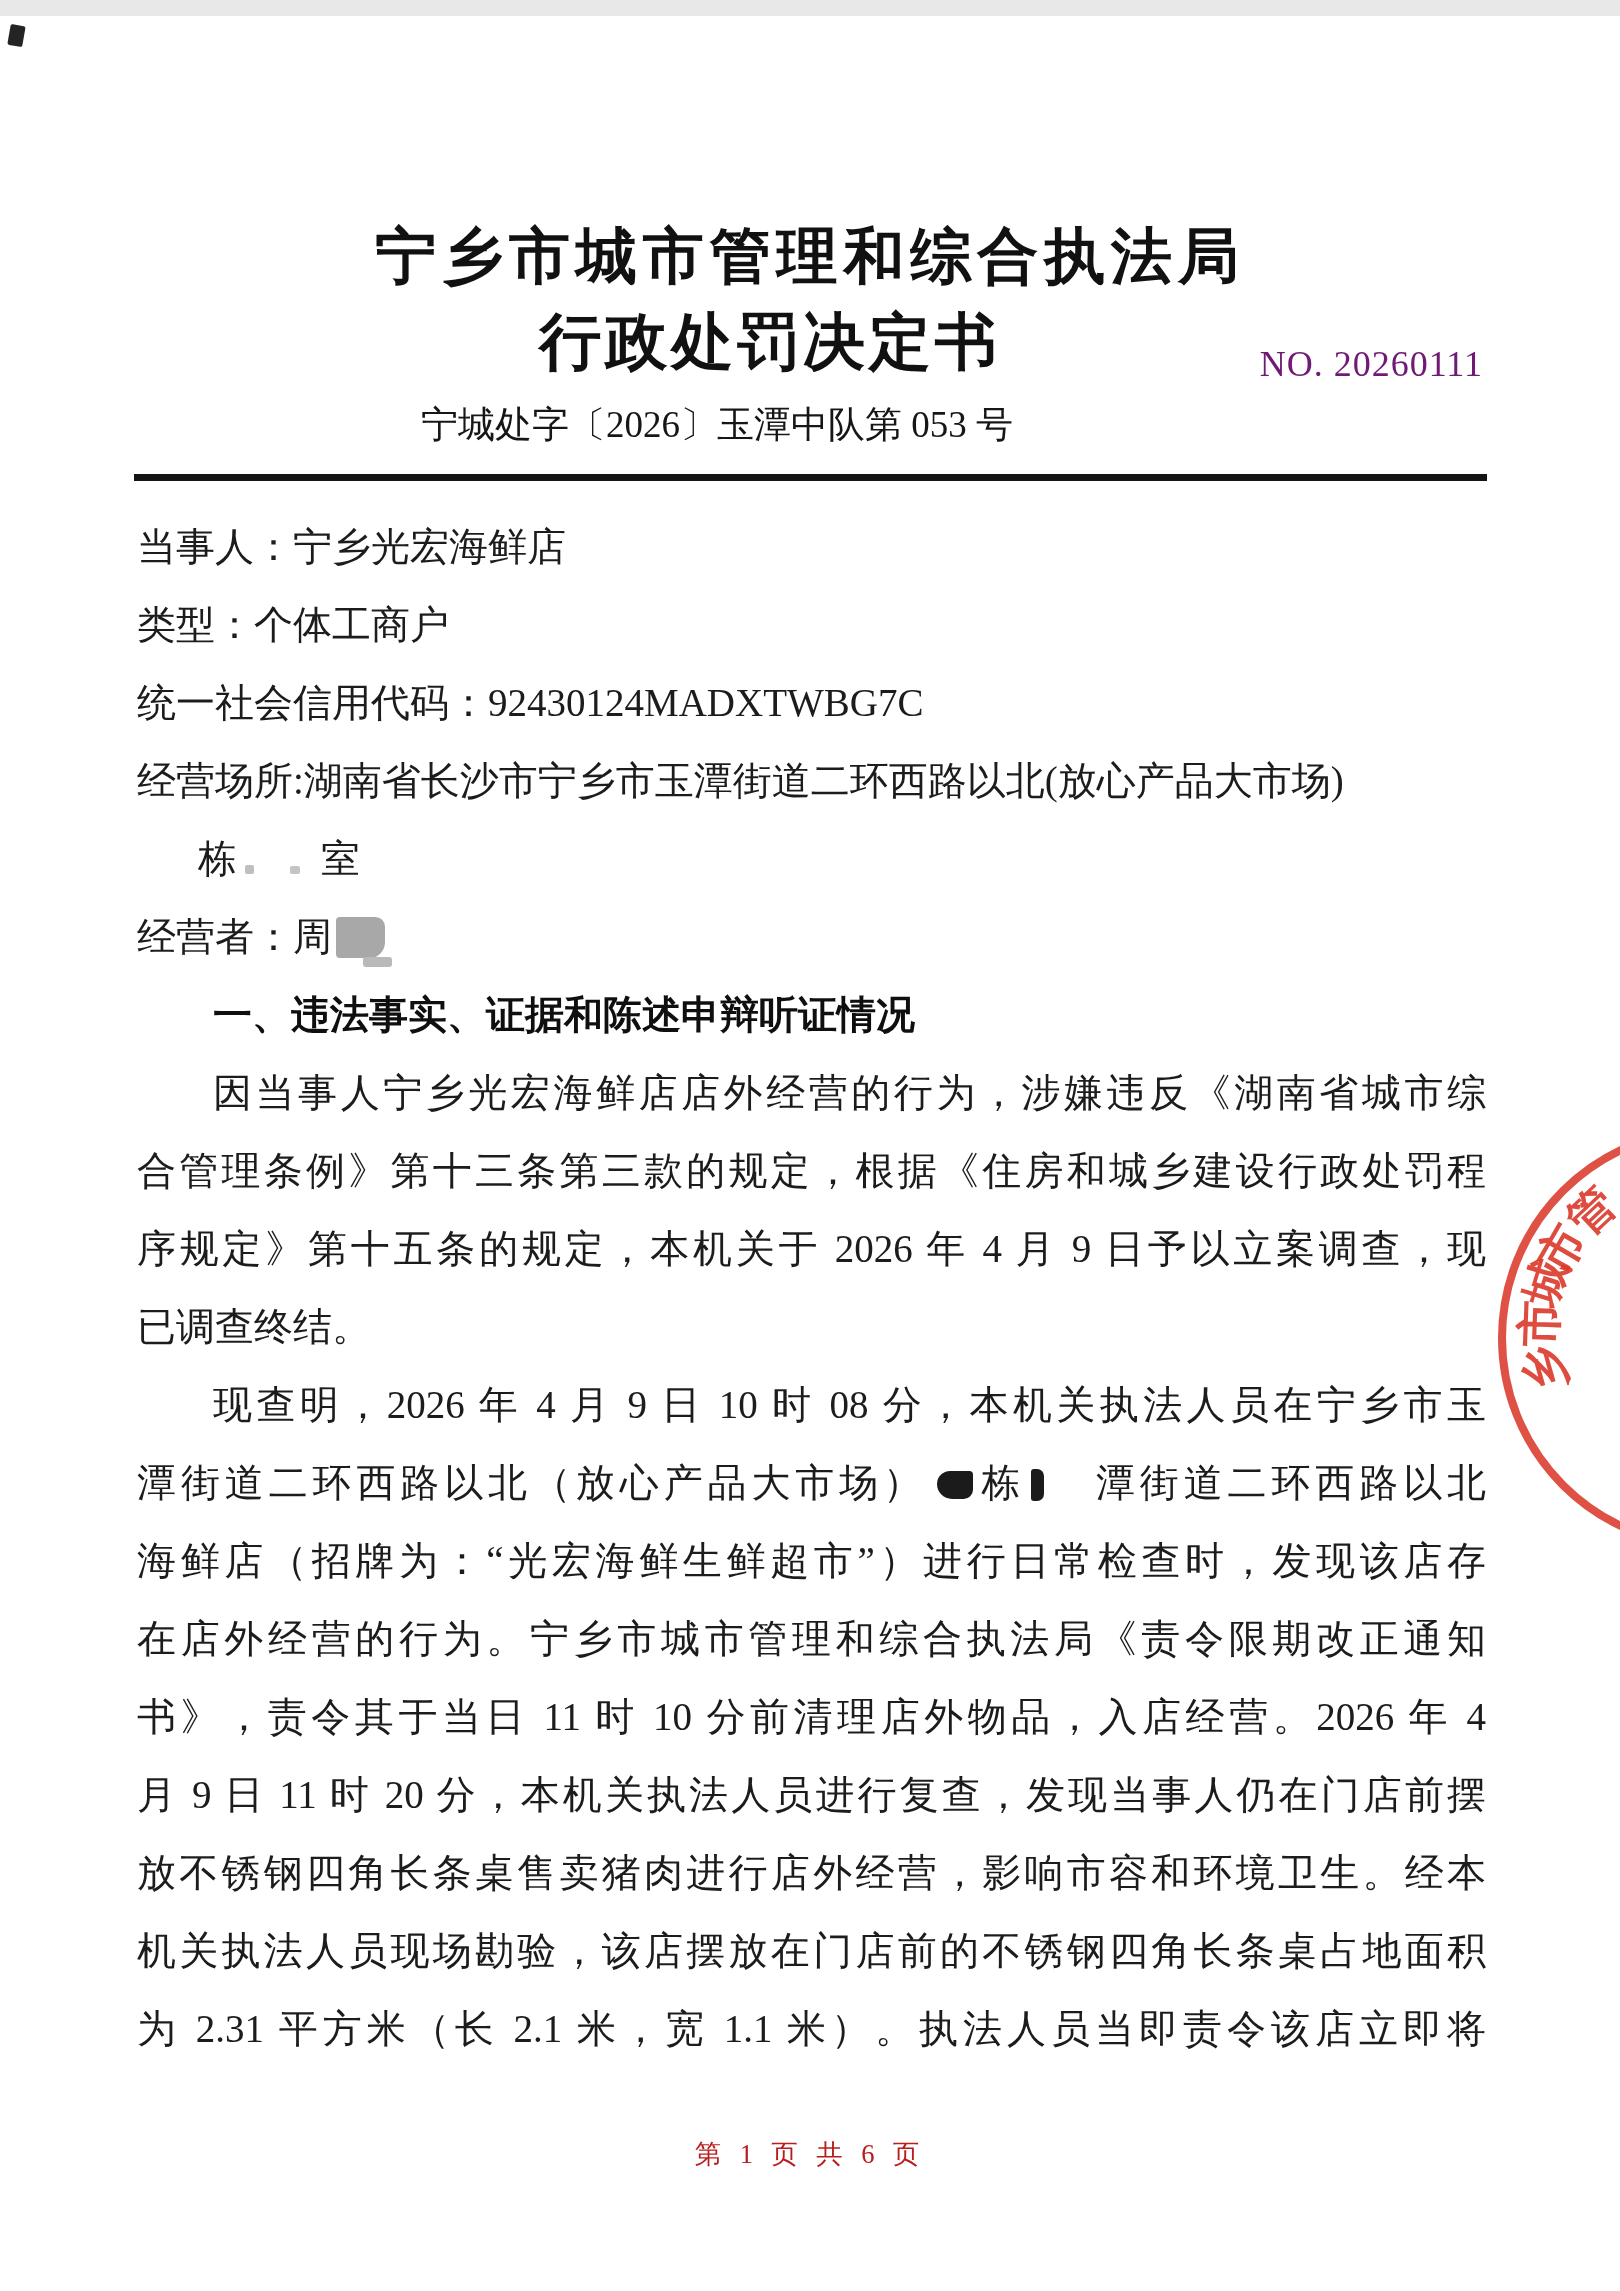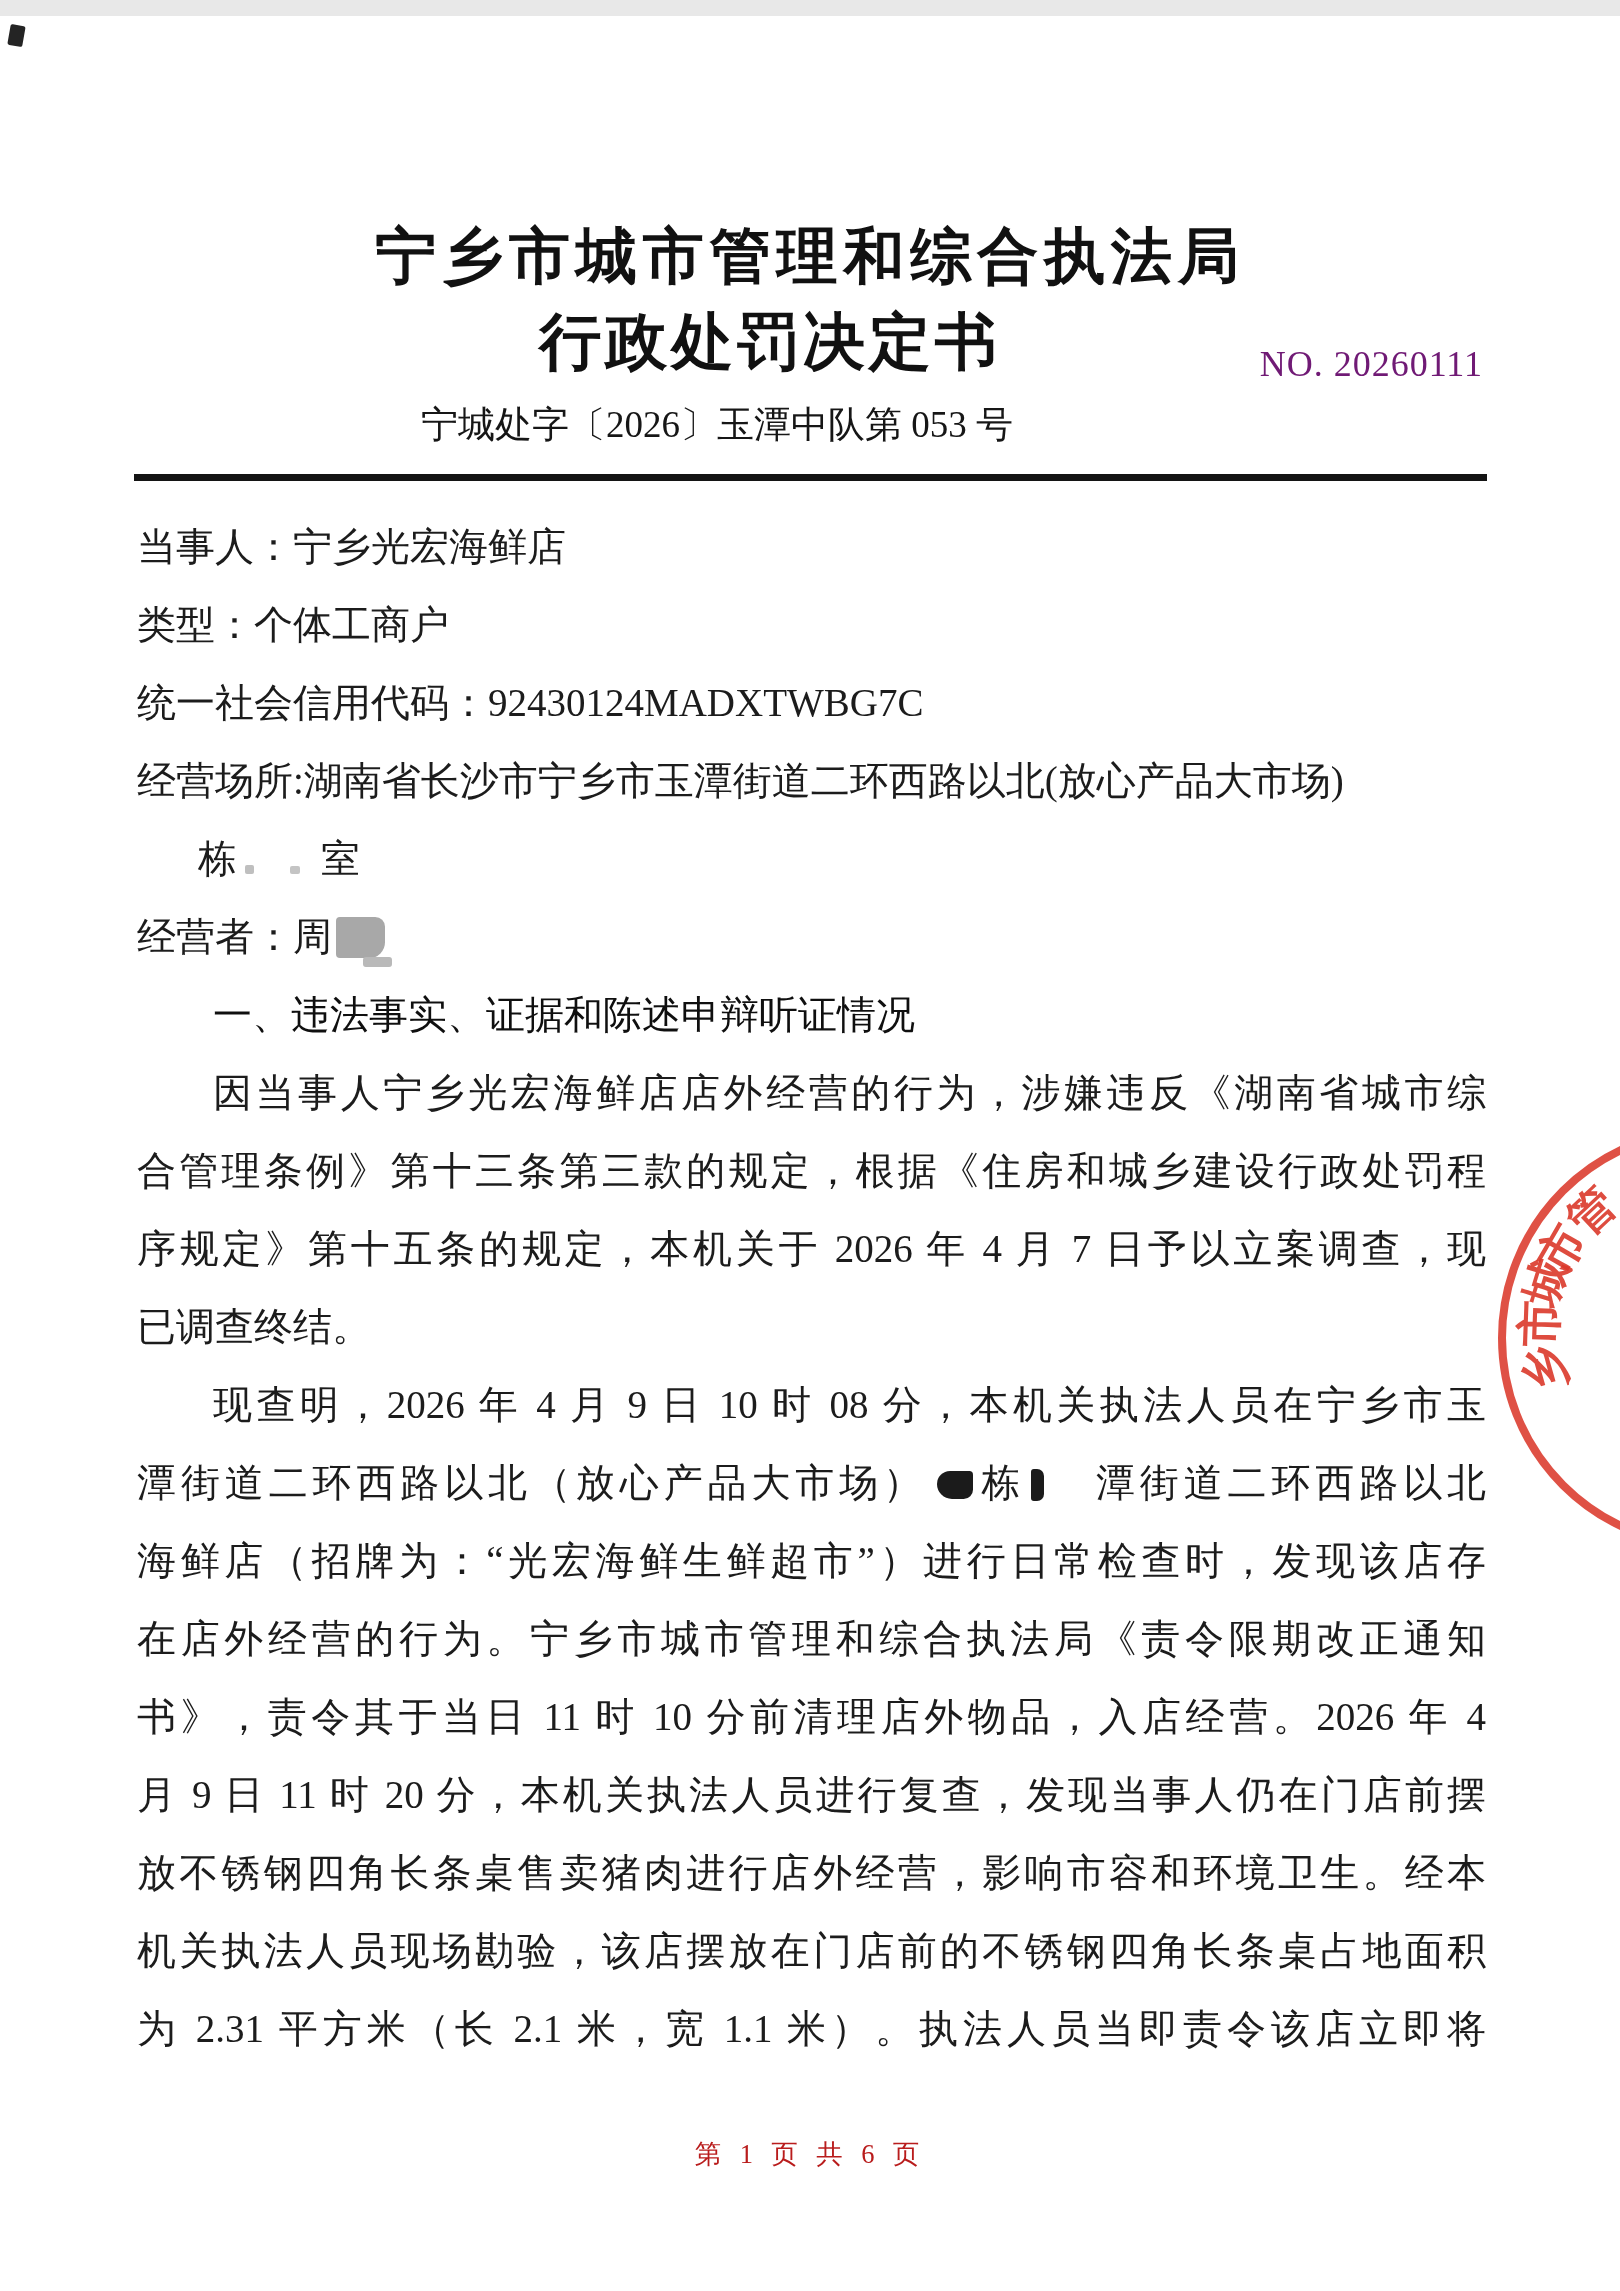--- a/index.html
+++ b/index.html
@@ -37,21 +37,21 @@
   .rule {
     position:absolute; top:458px; left:134px; width:1353px; height:6.9px;
     background:#141414;
   }
   .body {
     position:absolute; top:492px; left:137px; width:1349px;
     font-size:39px; line-height:78px;
   }
   .line { height:78px; overflow:visible; }
   .line.justify { text-align:justify; text-align-last:justify; }
-  .line.bold { font-weight:normal; color:#0f0f0f; }
+  .line.bold { font-weight:bold; color:#0f0f0f; }
   .line.indent-para { text-indent:76px; }
   .line.indent-small { padding-left:61px; }
   .redact { display:inline-block; }
   .redact.gray-box {
     width:49px; height:41px; background:#a8a8a8;
     border-radius:3.9px 9.8px 15.7px 3.9px; vertical-align:-7.8px;
     margin-left:3.9px; position:relative;
   }
   .redact.gray-box::after {
     content:""; position:absolute; left:27.4px; bottom:-8.8px;
@@ -104,21 +104,21 @@
   <div class="body" id="body-lines">
       <div class="line"><span>当事人：宁乡光宏海鲜店</span></div>
       <div class="line"><span>类型：个体工商户</span></div>
       <div class="line"><span>统一社会信用代码：92430124MADXTWBG7C</span></div>
       <div class="line"><span>经营场所:湖南省长沙市宁乡市玉潭街道二环西路以北(放心产品大市场)</span></div>
       <div class="line indent-small"><span>栋</span><span class="redact gray-dots"></span><span>室</span></div>
       <div class="line"><span>经营者：周</span><span class="redact gray-box"></span></div>
       <div class="line bold indent-para"><span>一、违法事实、证据和陈述申辩听证情况</span></div>
       <div class="line justify indent-para"><span>因当事人宁乡光宏海鲜店店外经营的行为，涉嫌违反《湖南省城市综</span></div>
       <div class="line justify"><span>合管理条例》第十三条第三款的规定，根据《住房和城乡建设行政处罚程</span></div>
-      <div class="line justify"><span>序规定》第十五条的规定，本机关于 2026 年 4 月 7 日予以立案调查，现</span></div>
+      <div class="line justify"><span>序规定》第十五条的规定，本机关于 2026 年 4 月 9 日予以立案调查，现</span></div>
       <div class="line"><span>已调查终结。</span></div>
       <div class="line justify indent-para"><span>现查明，2026 年 4 月 9 日 10 时 08 分，本机关执法人员在宁乡市玉</span></div>
       <div class="line justify"><span>潭街道二环西路以北（放心产品大市场）</span><span class="redact black-blob"></span><span>栋</span><span class="redact black-bar"></span><span>潭街道二环西路以北</span></div>
       <div class="line justify"><span>海鲜店（招牌为：“光宏海鲜生鲜超市”）进行日常检查时，发现该店存</span></div>
       <div class="line justify"><span>在店外经营的行为。宁乡市城市管理和综合执法局《责令限期改正通知</span></div>
       <div class="line justify"><span>书》，责令其于当日 11 时 10 分前清理店外物品，入店经营。2026 年 4</span></div>
       <div class="line justify"><span>月 9 日 11 时 20 分，本机关执法人员进行复查，发现当事人仍在门店前摆</span></div>
       <div class="line justify"><span>放不锈钢四角长条桌售卖猪肉进行店外经营，影响市容和环境卫生。经本</span></div>
       <div class="line justify"><span>机关执法人员现场勘验，该店摆放在门店前的不锈钢四角长条桌占地面积</span></div>
       <div class="line justify"><span>为 2.31 平方米（长 2.1 米，宽 1.1 米）。执法人员当即责令该店立即将</span></div>

